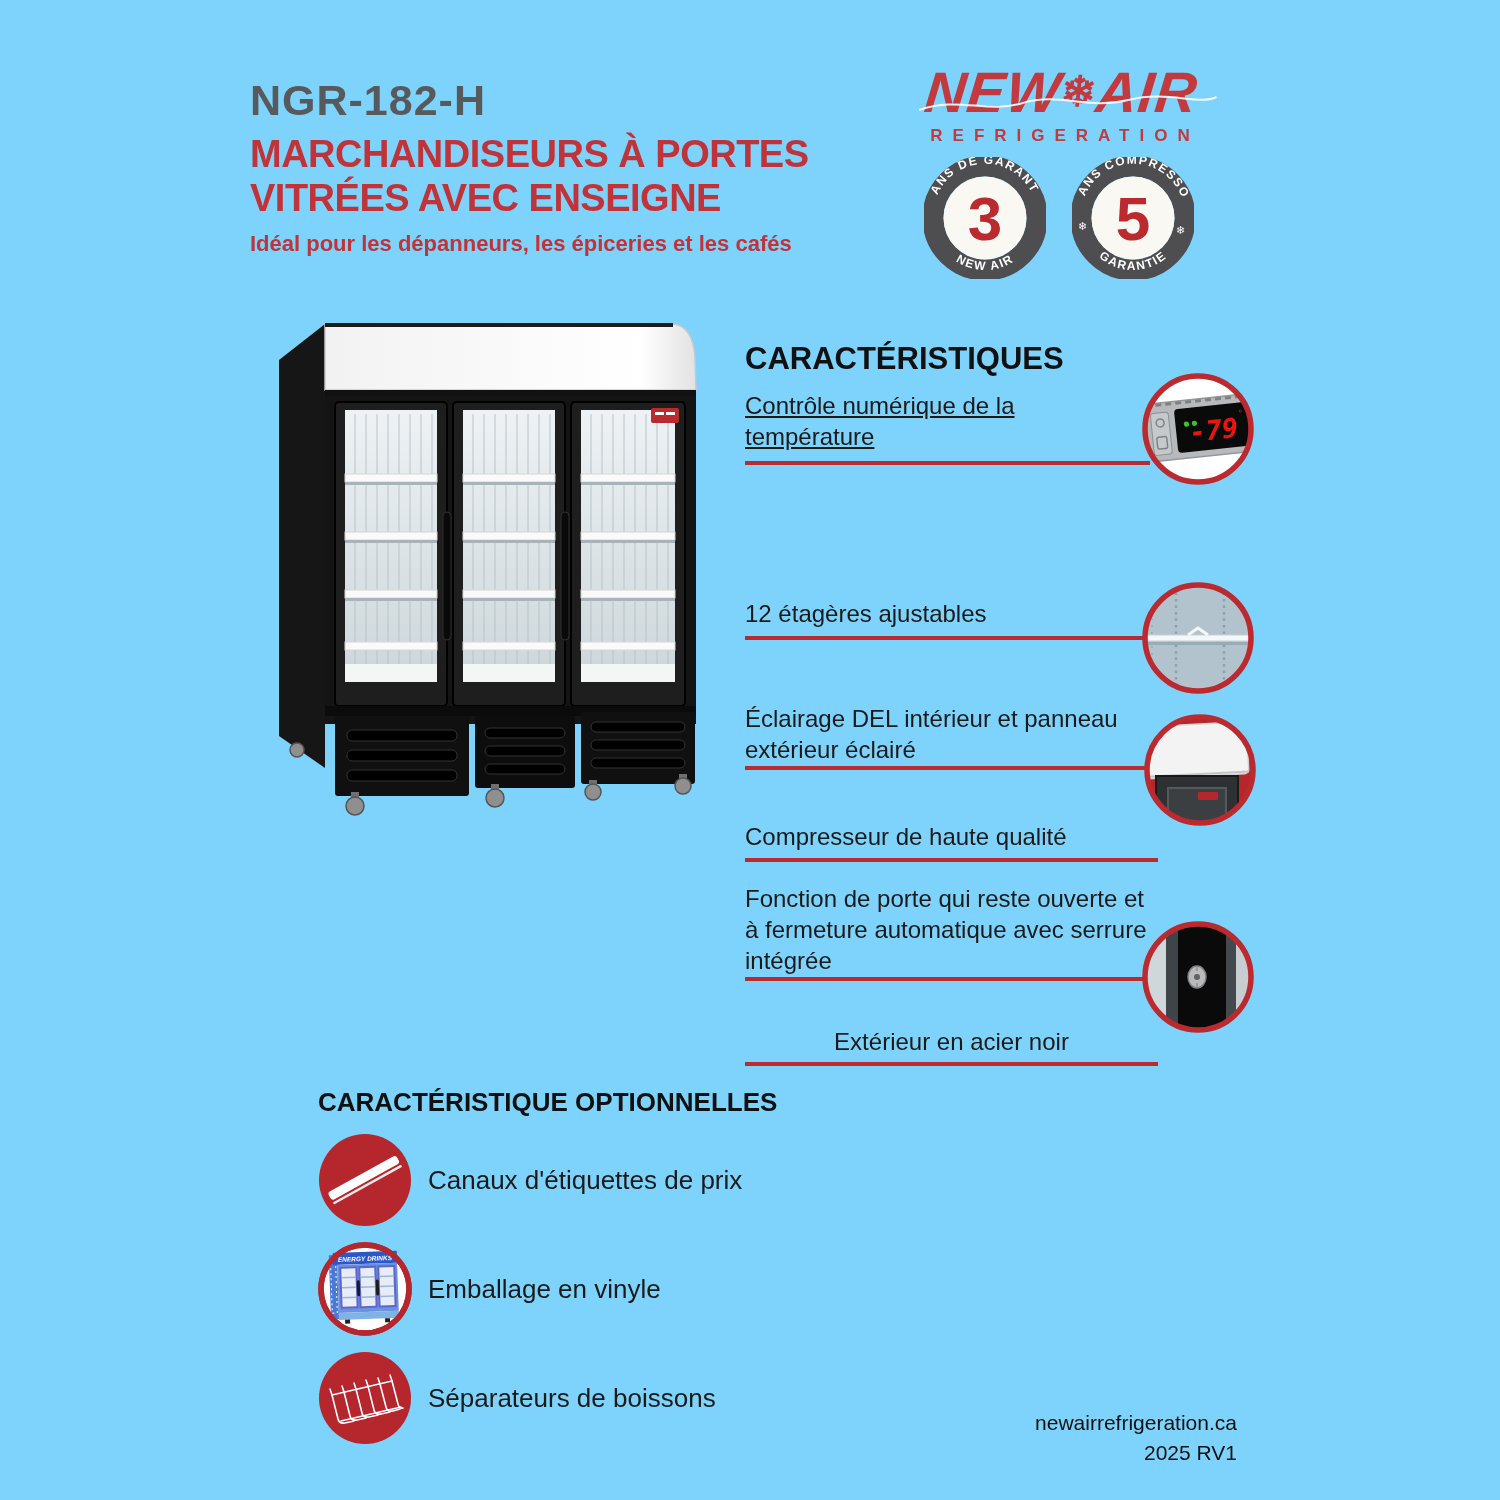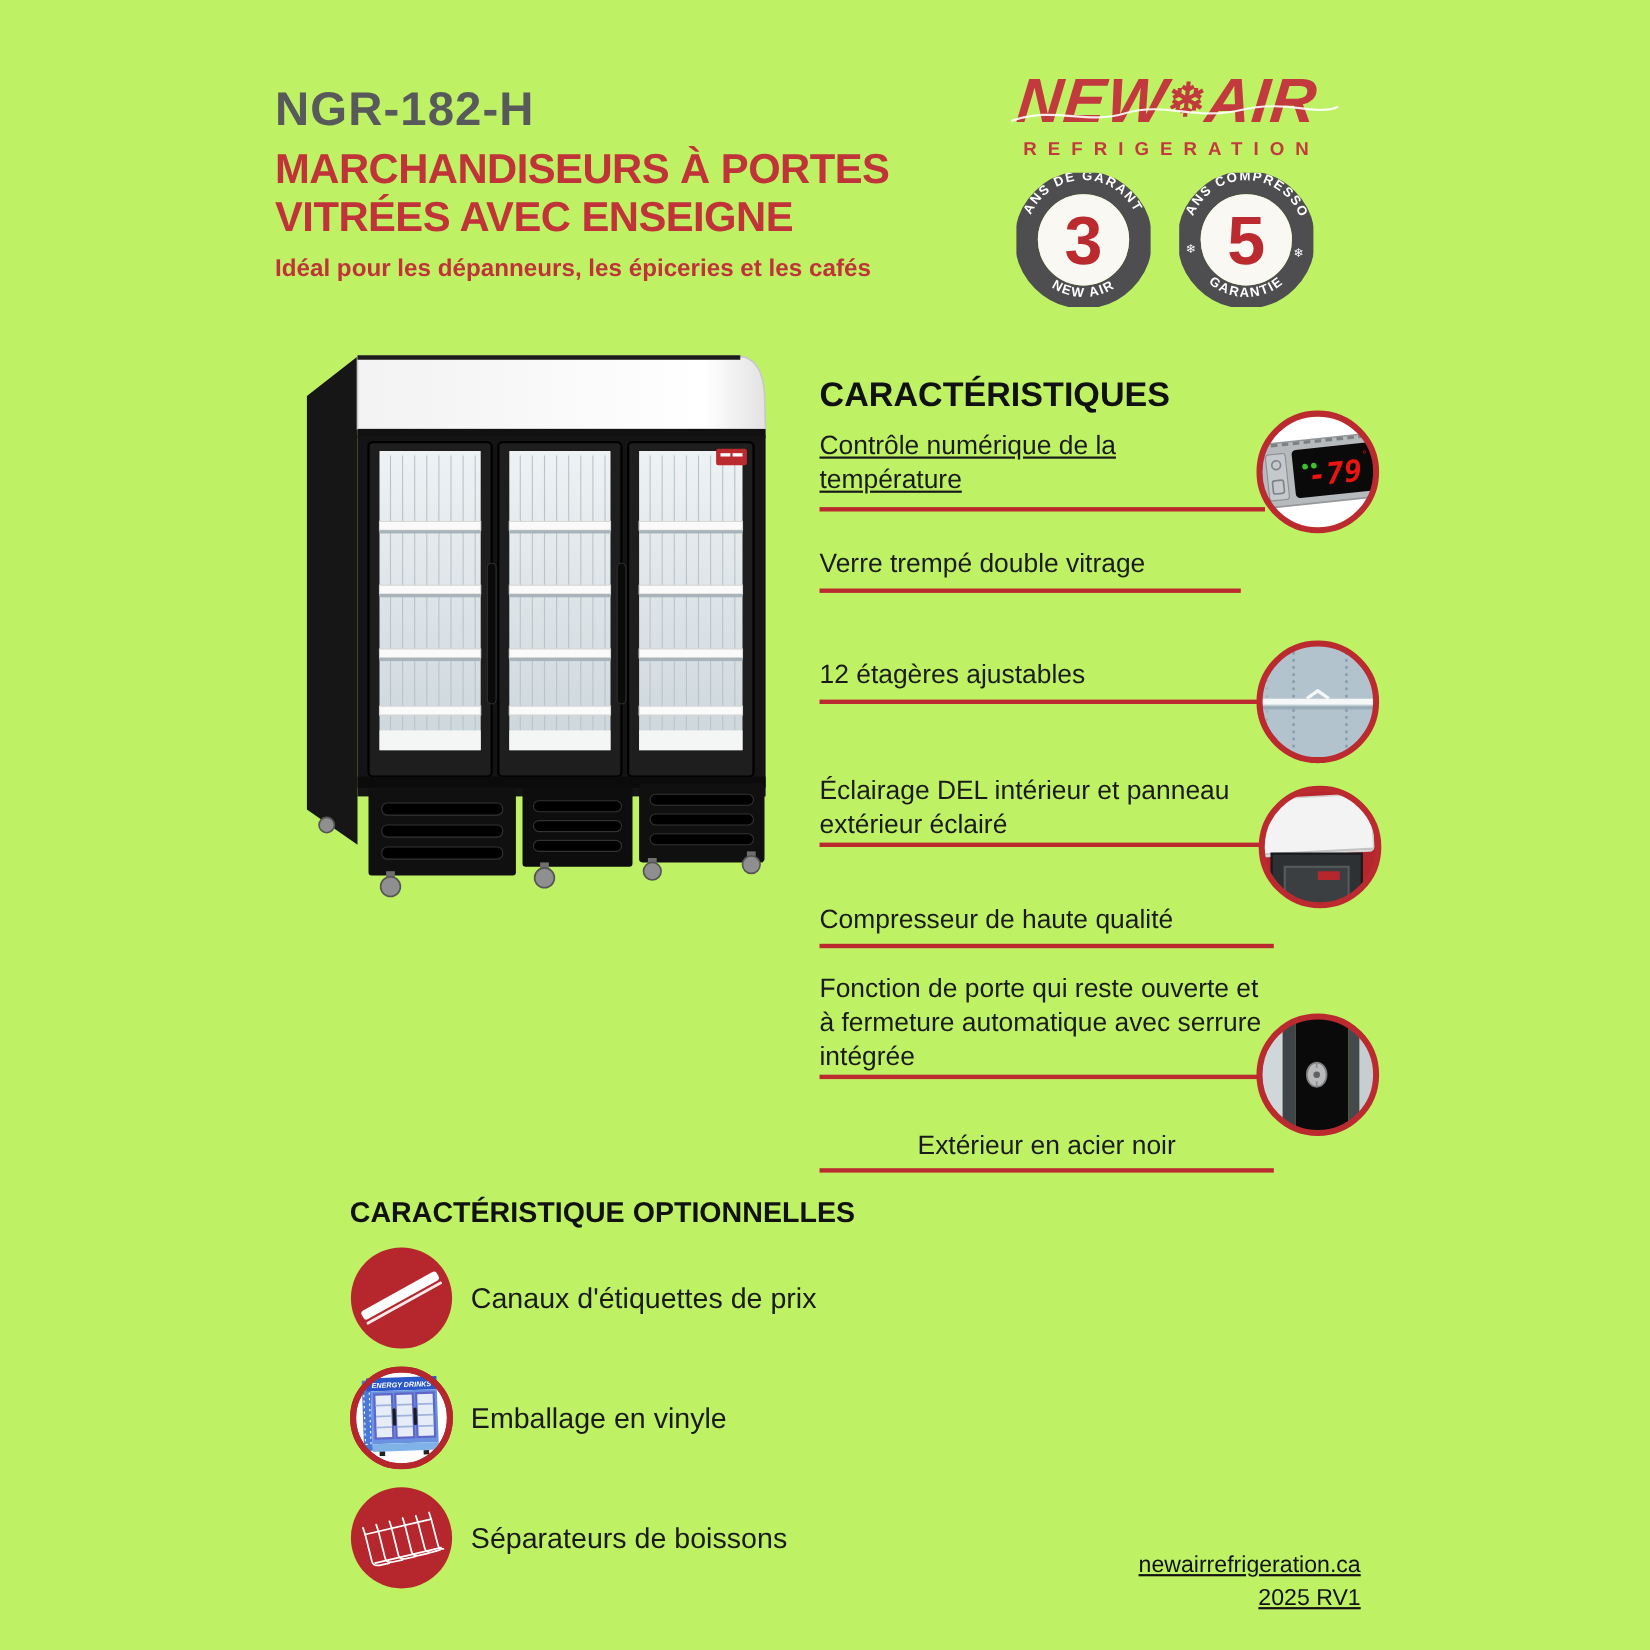--- a/index.html
+++ b/index.html
@@ -2,21 +2,21 @@
 <html style="--accent: #bb2a2f; --title-red: #c03338; --logo-red: #c23a3e; --badge-gray: #4e4e50; --model-gray: #58595b; --ink: #1a1a1a;"><head>
 <meta charset="utf-8">
 <style>
   :root{
     --accent:#bb2a2f; --title-red:#c03338; --logo-red:#c23a3e;
     --badge-gray:#4e4e50; --model-gray:#58595b; --ink:#1a1a1a;
   }
   *{margin:0;padding:0;box-sizing:border-box;}
   html,body{background:#ffffff;}
   body{font-family:"Liberation Sans",sans-serif;color:var(--ink);}
-  .page{position:relative;width:1500px;height:1500px;background:#bef264;overflow:hidden;}
+  .page{position:relative;width:1500px;height:1500px;background:#7dd3fc;overflow:hidden;}
 
   
   .title-block{position:absolute;left:250px;top:76px;width:560px;}
   .model{font-size:43px;font-weight:700;color:var(--model-gray);letter-spacing:1px;}
   .main-title{margin-top:7px;font-size:38px;line-height:44px;font-weight:700;color:var(--title-red);letter-spacing:-0.5px;}
   .subtitle{margin-top:11px;font-size:22px;font-weight:700;color:var(--title-red);}
 
   
   .brand-block{position:absolute;left:905px;top:64px;width:312px;text-align:center;}
   .logo-line{position:relative;display:inline-block;font-weight:700;font-style:italic;
@@ -51,21 +51,21 @@
   .fi4{left:1140px;top:919px;}
 
   
   .optional{position:absolute;left:318px;top:1087px;width:520px;}
   .optional-heading{font-size:26px;font-weight:800;color:#111;}
   .opt-row{display:flex;align-items:center;gap:16px;margin-top:15px;height:94px;}
   .opt-icon{width:94px;height:94px;flex:0 0 94px;}
   .opt-label{font-size:26px;color:var(--ink);}
 
   
-  .footer{position:absolute;right:263px;top:1408px;text-align:right;font-size:21px;line-height:30px;color:#111;text-decoration:underline;}
+  .footer{position:absolute;right:263px;top:1408px;text-align:right;font-size:21px;line-height:30px;color:#111;}
 </style>
 </head>
 <body>
 
 <div class="page">
 
   <div class="title-block">
     <div class="model">NGR-182-H</div>
     <div class="main-title">MARCHANDISEURS À PORTES VITRÉES AVEC ENSEIGNE</div>
     <div class="subtitle">Idéal pour les dépanneurs, les épiceries et les cafés</div>
@@ -242,21 +242,20 @@
         <circle cx="338" cy="494" r="8"></circle>
       <rect x="424" y="476" width="8" height="9" fill="#6f6f6f" stroke="none"></rect>
         <circle cx="428" cy="488" r="8"></circle>
       <circle cx="42" cy="452" r="7"></circle>
     </g>
   </svg>
 
   <div class="features-heading">CARACTÉRISTIQUES</div>
 
   <div class="feature f1">Contrôle numérique de la température</div>
-  <div class="feature f2">Verre trempé double vitrage</div>
   <div class="feature f3">12 étagères ajustables</div>
   <div class="feature f4">Éclairage DEL intérieur et panneau extérieur éclairé</div>
   <div class="feature f5">Compresseur de haute qualité</div>
   <div class="feature f6">Fonction de porte qui reste ouverte et à fermeture automatique avec serrure intégrée</div>
   <div class="feature f7">Extérieur en acier noir</div>
 
   <svg class="feat-icon fi1" viewBox="0 0 116 116">
     <defs>
         <clipPath id="clipTemp">
           <circle cx="58" cy="58" r="53"></circle>

